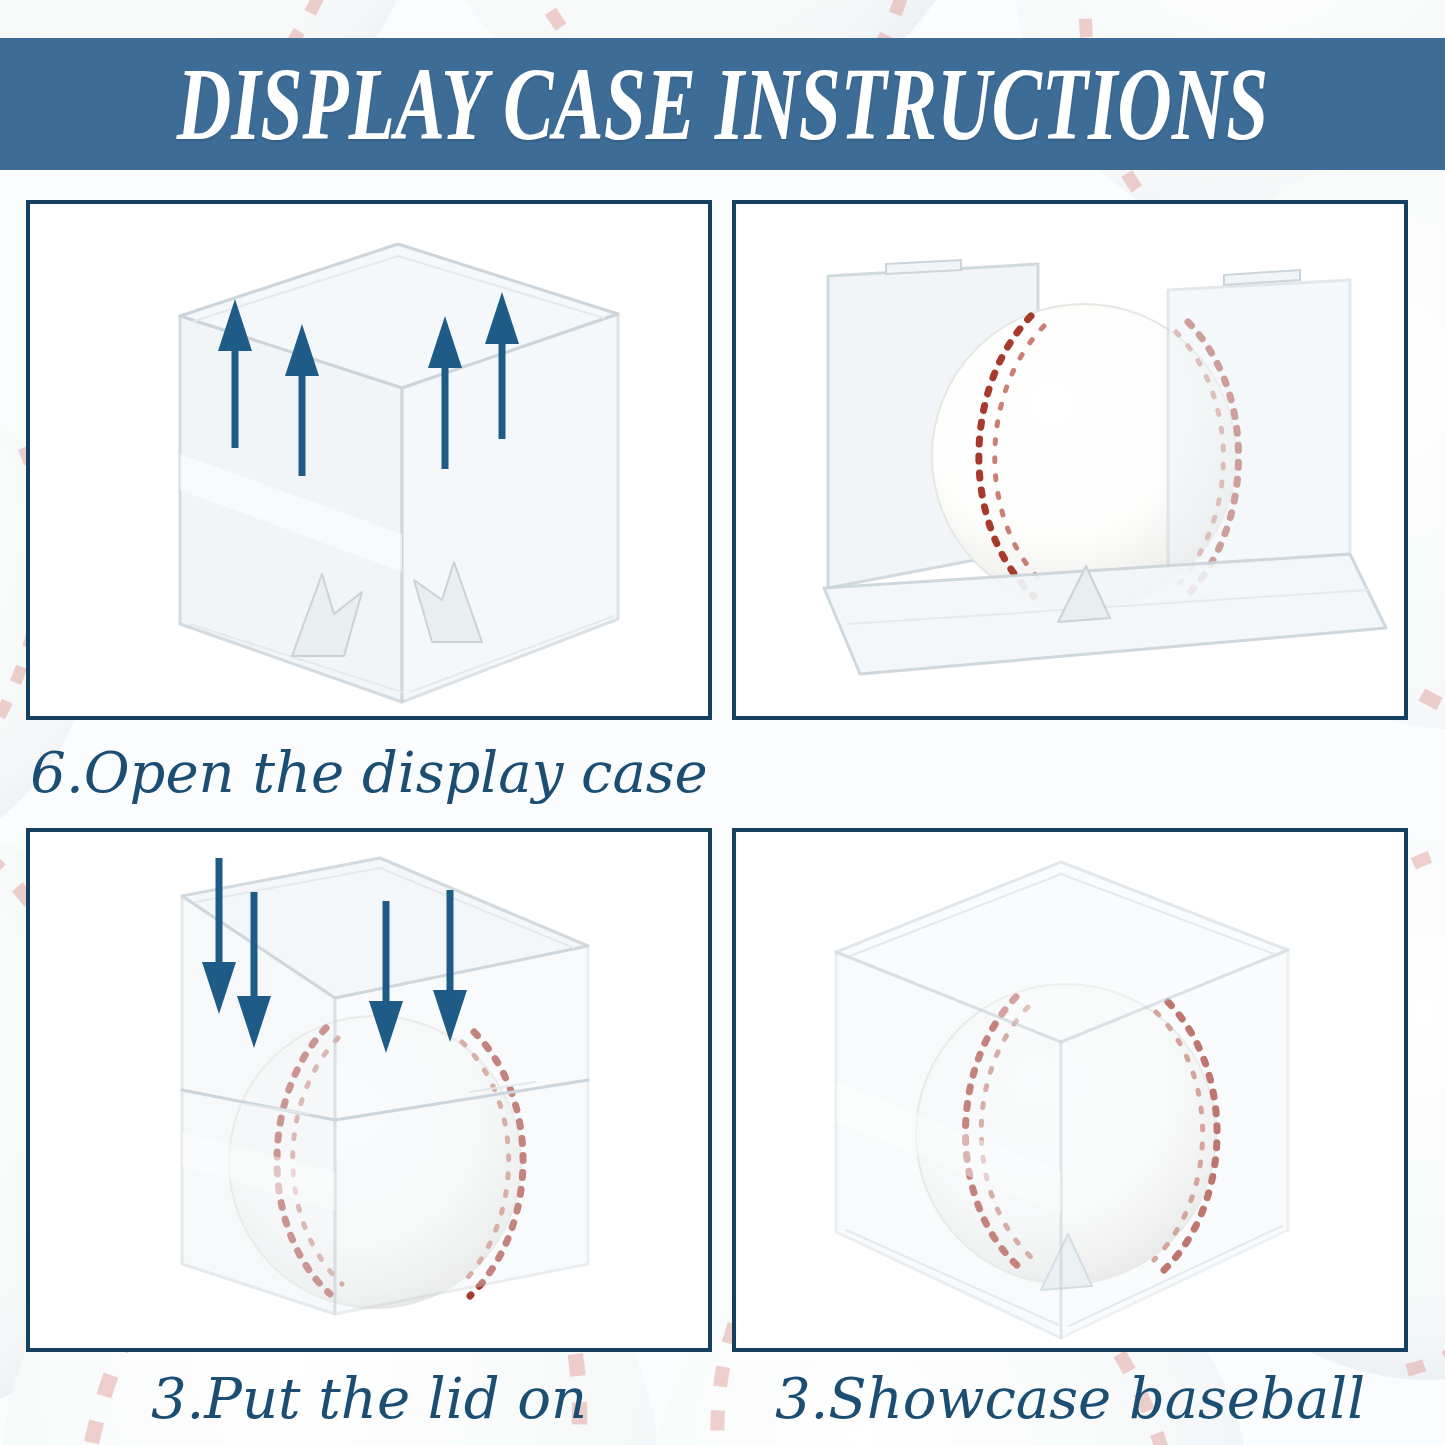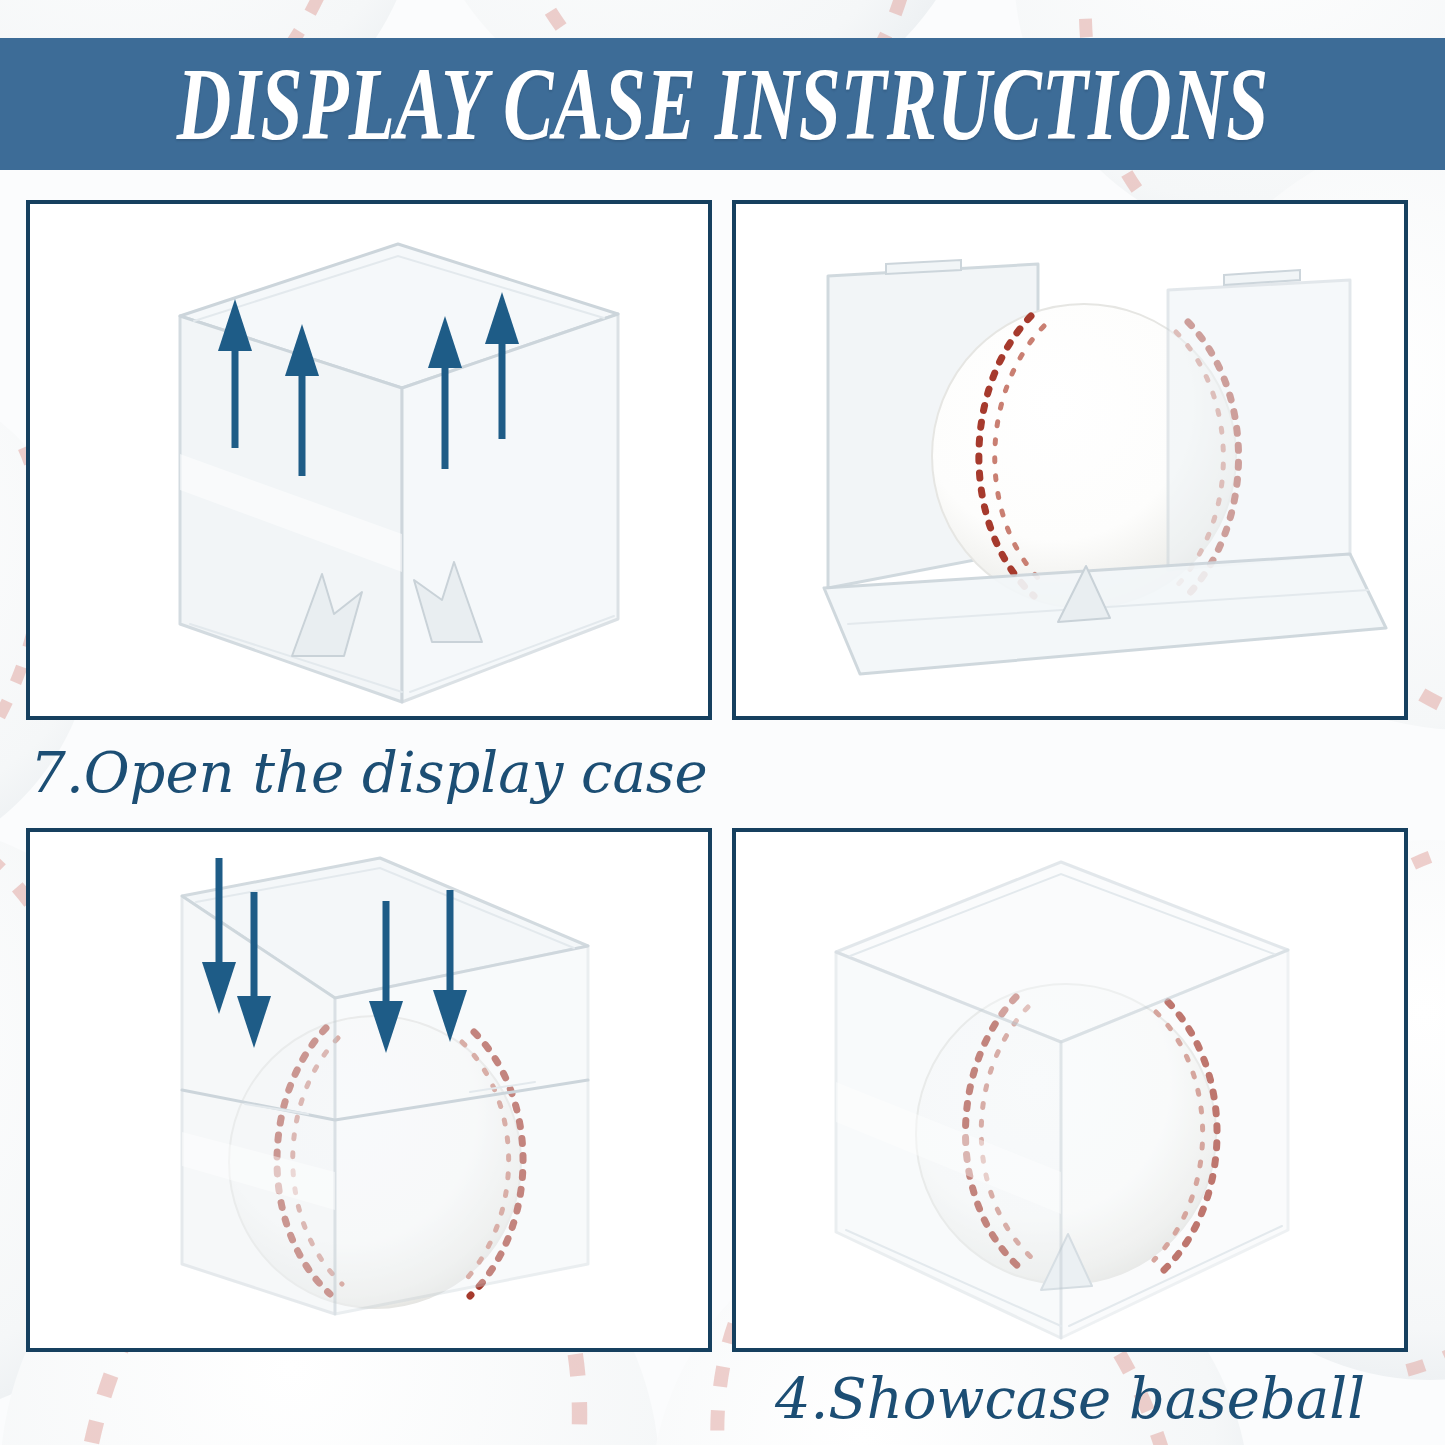--- a/index.html
+++ b/index.html
@@ -215,16 +215,17 @@
         <polygon class="face" points="100,120 325,210 325,506 100,400" fill="#eef3f6" opacity="0.4"></polygon>
         <polygon class="face" points="325,210 552,118 552,398 325,506" fill="#f1f5f8" opacity="0.32"></polygon>
         <path class="edge-soft" d="M114,124 L325,42 L538,122"></path>
         <path class="edge-soft" d="M110,398 L325,494"></path>
         <path class="edge-soft" d="M546,394 L333,494"></path>
         <polygon points="100,250 325,340 325,382 100,290" fill="#ffffff" opacity="0.4"></polygon>
       </g>
     </svg>
   </div>
 
-  <div class="caption" id="caption-1">7.Open the display case</div>
-  <div class="caption" id="caption-4">4.Showcase baseball</div>
+  <div class="caption" id="caption-1">6.Open the display case</div>
+  <div class="caption" id="caption-3">3.Put the lid on</div>
+  <div class="caption" id="caption-4">3.Showcase baseball</div>
 
 </div>
 
 </body></html>

